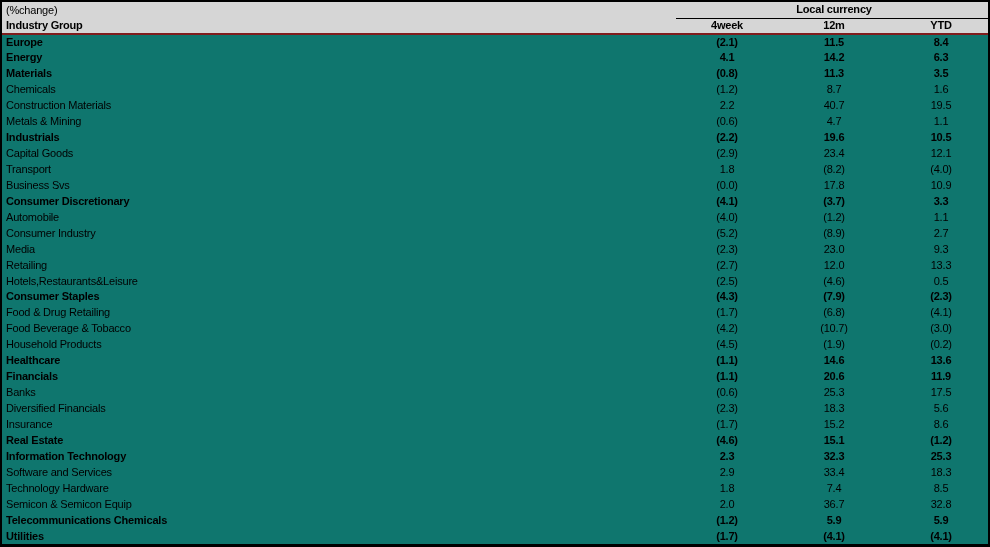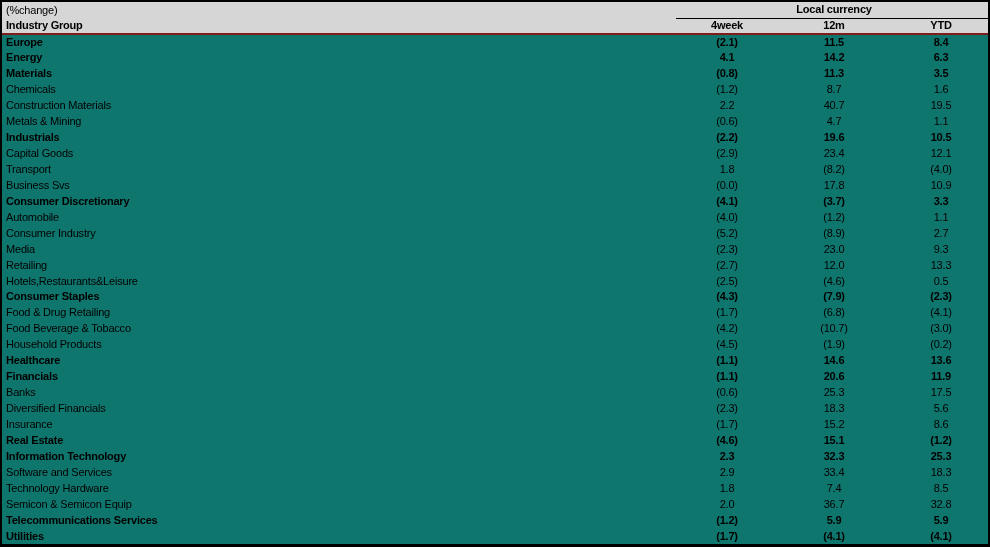--- a/index.html
+++ b/index.html
@@ -258,21 +258,21 @@
           <td class="val">7.4</td>
           <td class="val">8.5</td>
         </tr>
         <tr class="lvl1">
           <td class="label">Semicon &amp; Semicon Equip</td>
           <td class="val">2.0</td>
           <td class="val">36.7</td>
           <td class="val">32.8</td>
         </tr>
         <tr class="lvl0">
-          <td class="label">Telecommunications Services</td>
+          <td class="label">Telecommunications Chemicals</td>
           <td class="val">(1.2)</td>
           <td class="val">5.9</td>
           <td class="val">5.9</td>
         </tr>
         <tr class="lvl0">
           <td class="label">Utilities</td>
           <td class="val">(1.7)</td>
           <td class="val">(4.1)</td>
           <td class="val">(4.1)</td>
         </tr>

